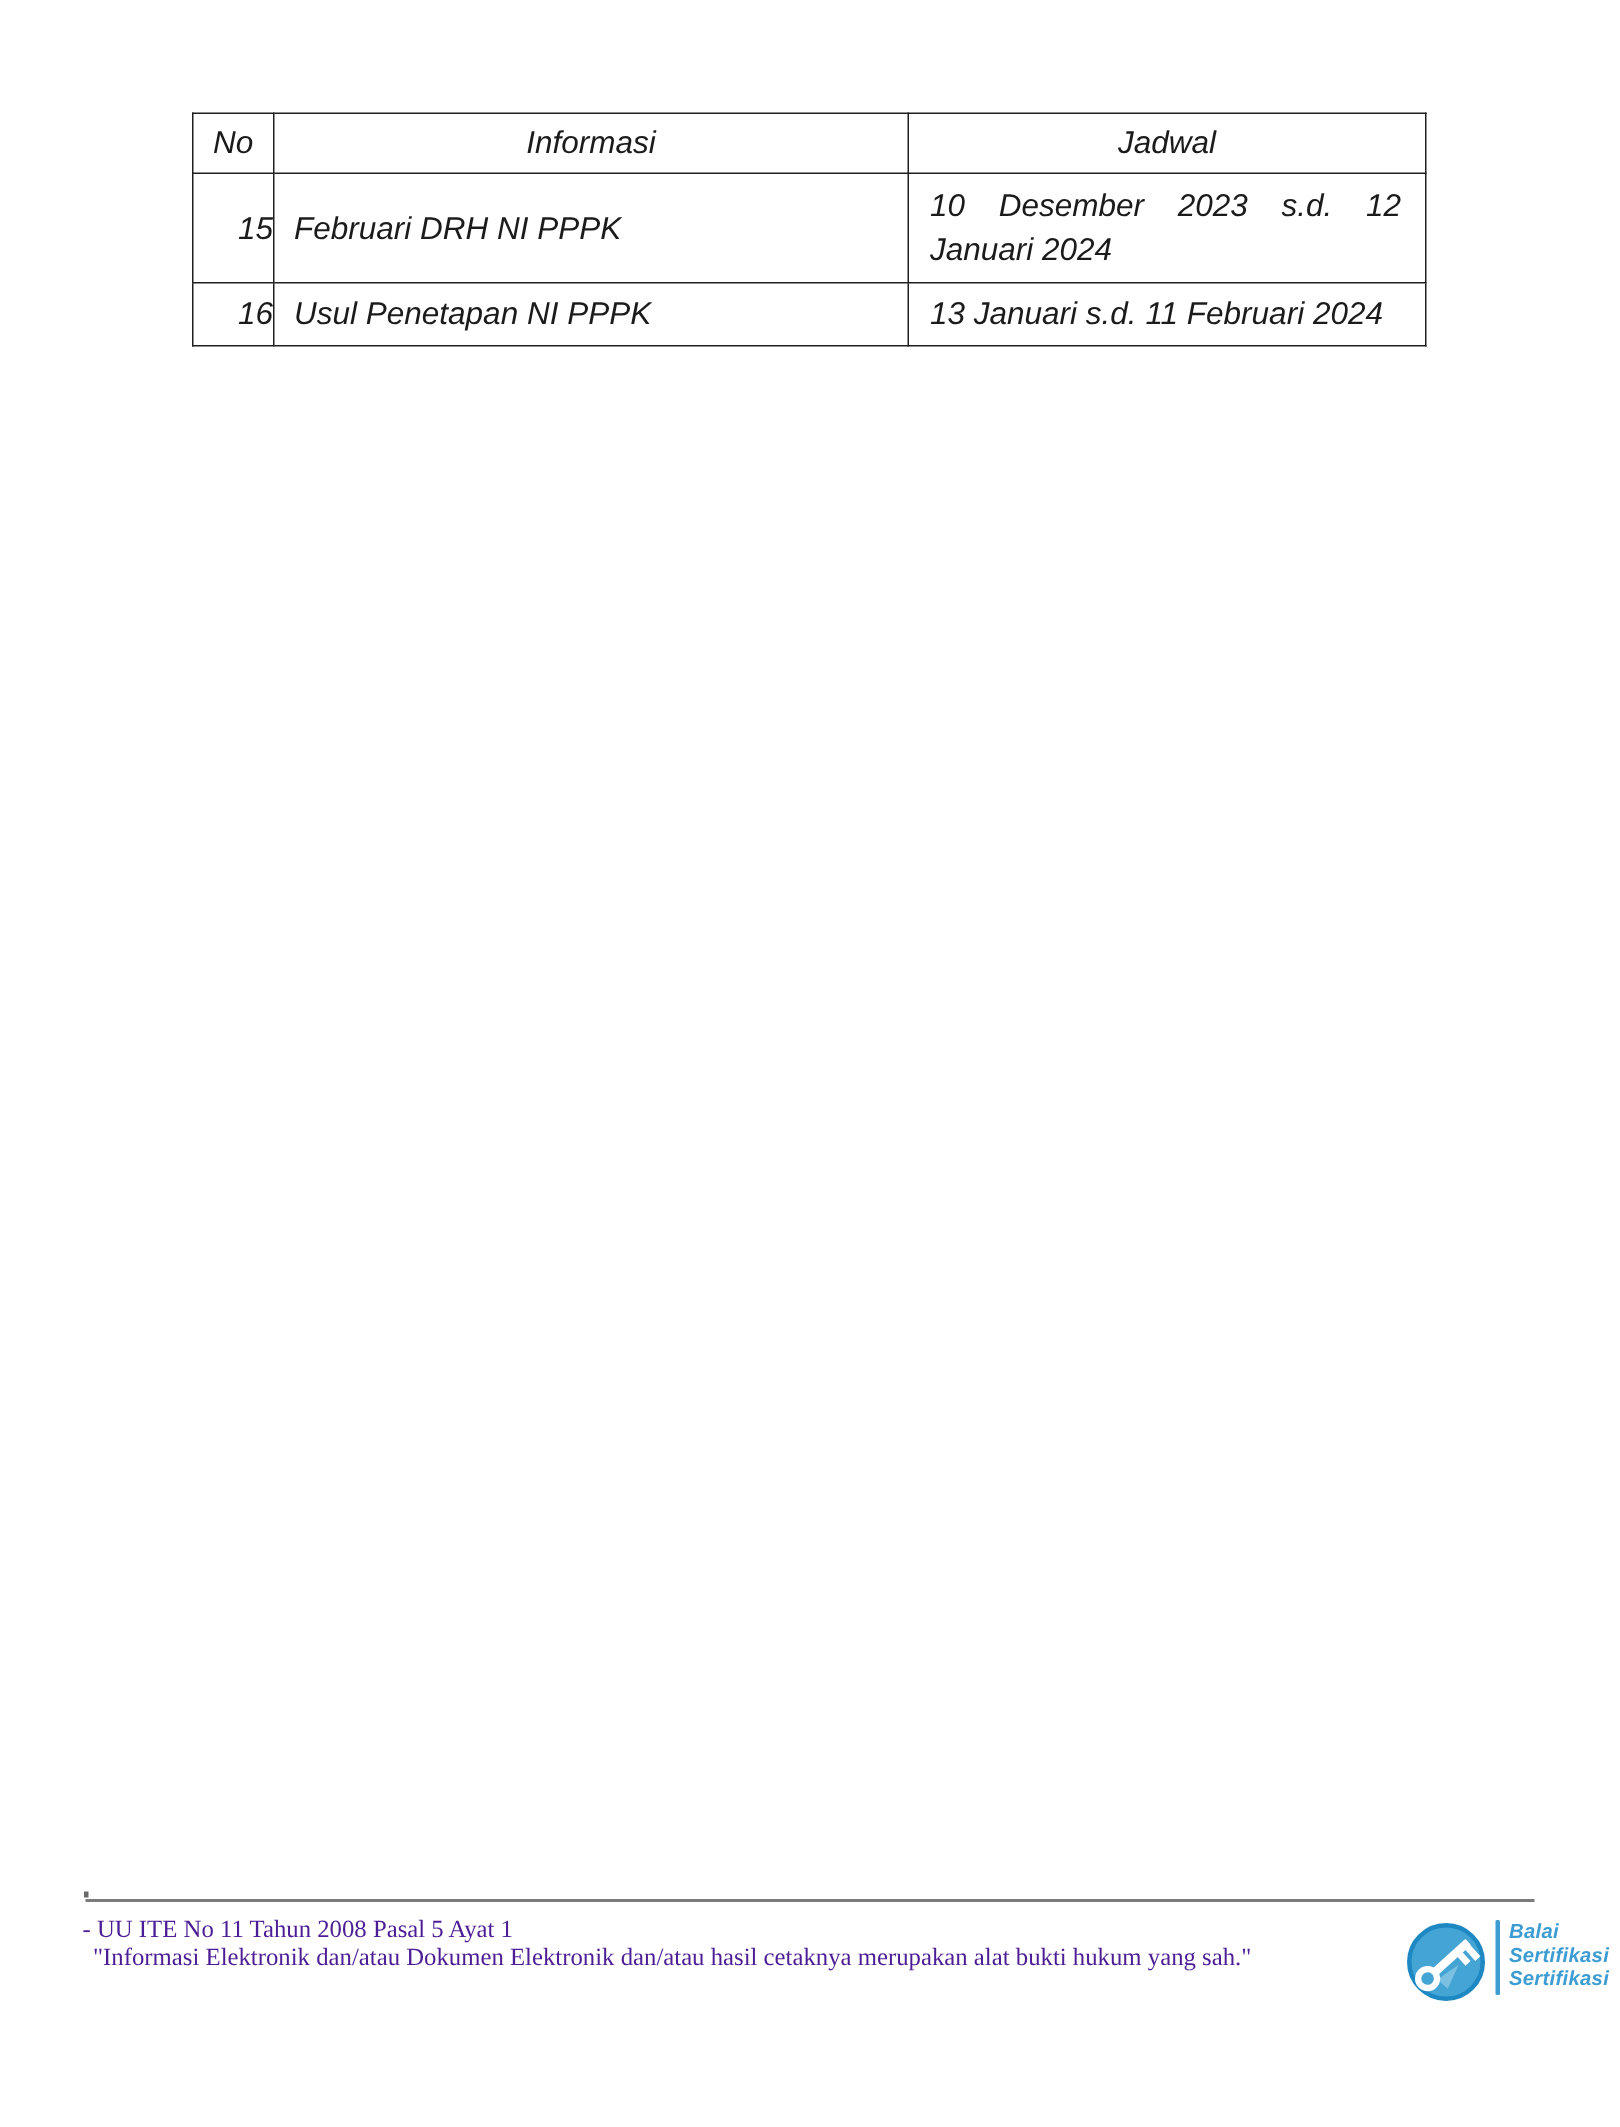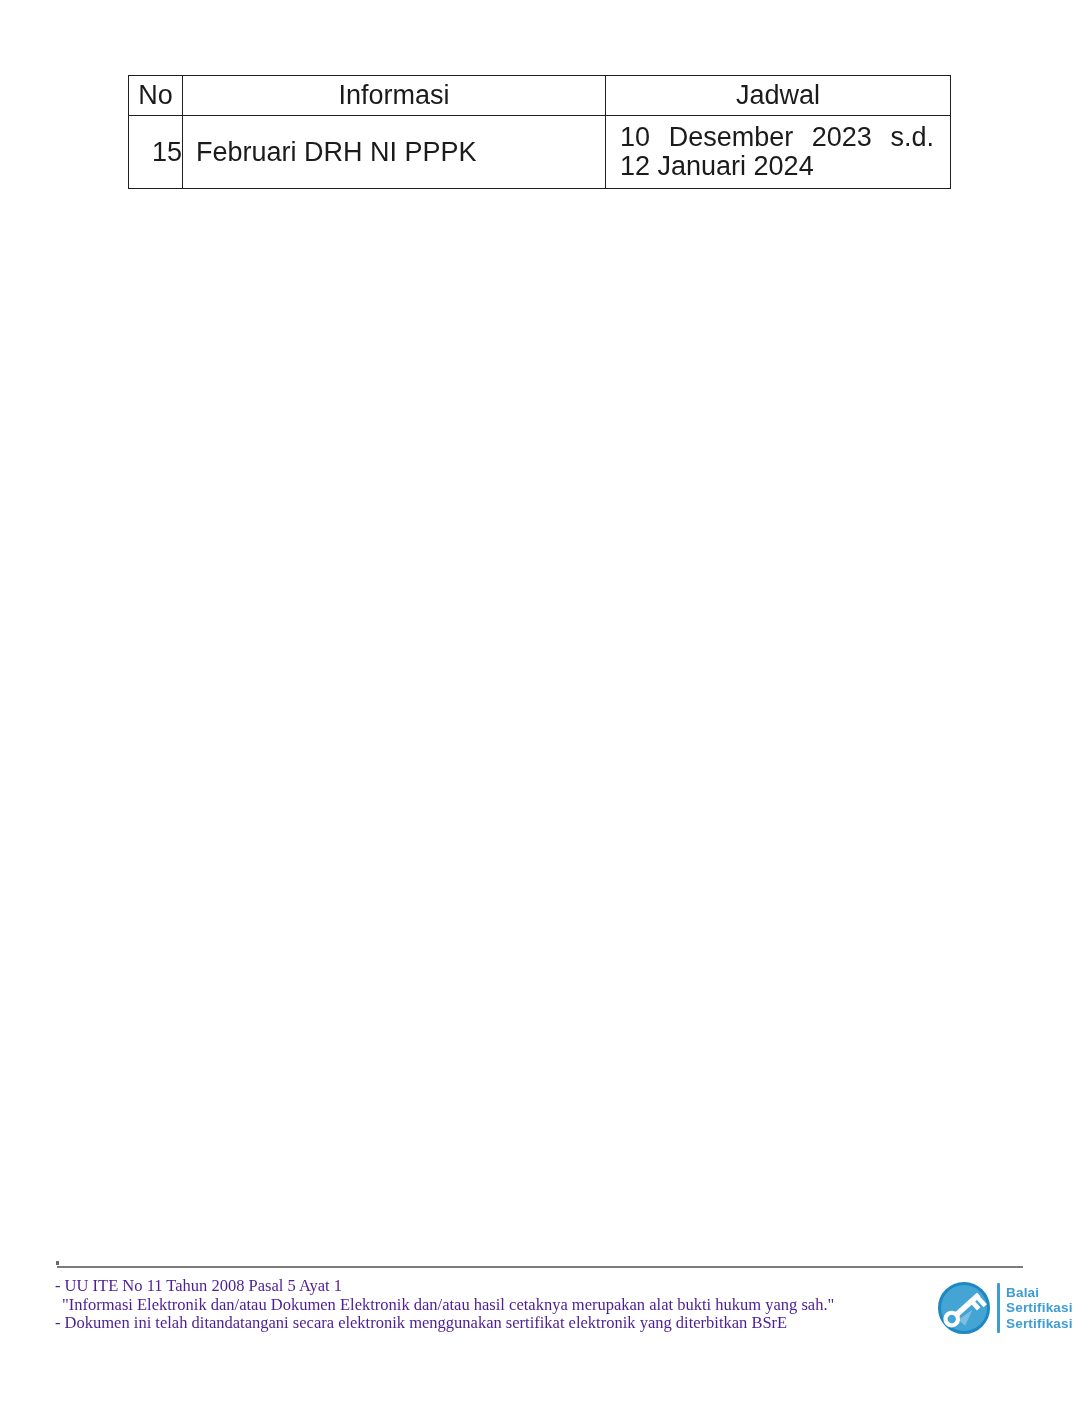--- a/index.html
+++ b/index.html
@@ -15,23 +15,24 @@
 
   
   .schedule-table {
     position: absolute;
     left: 128px;
     top: 75px;
     width: 822px;
     border-collapse: collapse;
     table-layout: fixed;
     font-family: "Liberation Sans", sans-serif;
-    font-size: 27px;
+    font-size: 21px;
     line-height: 29px;
     color: #1b1b1b;
+    font-style: italic;
   }
   .schedule-table th,
   .schedule-table td {
     border: 1.5px solid #1f1f1f;
     vertical-align: middle;
   }
   .schedule-table thead th {
     height: 40px;
     font-weight: normal;
     text-align: center;
@@ -75,21 +76,22 @@
     white-space: nowrap;
   }
   .footnote .indent { padding-left: 7px; }
 
   
   .bsre-logo {
     position: absolute;
     left: 936px;
     top: 1280px;
     display: flex;
-    align-items: center;
+    align-items: flex-start;
+    font-style: italic;
   }
   .bsre-logo svg { display: block; }
   .logo-sep {
     width: 3px;
     height: 50px;
     background: #3d9cd2;
     margin: 0 6px 0 5px;
     border-radius: 1px;
   }
   .logo-text {
@@ -118,30 +120,34 @@
         <th>Informasi</th>
         <th>Jadwal</th>
       </tr>
     </thead>
     <tbody>
       <tr class="row-15">
         <td class="cell-no">15</td>
         <td class="cell-kegiatan">Februari DRH NI PPPK</td>
         <td class="cell-jadwal">10 Desember 2023 s.d. 12 Januari 2024</td>
       </tr>
+      <tr class="row-16">
+        <td class="cell-no">16</td>
+        <td class="cell-kegiatan">Usul Penetapan NI PPPK</td>
+        <td class="cell-jadwal">13 Januari s.d. 11 Februari 2024</td>
+      </tr>
     </tbody>
   </table>
 
   <div class="footnote-tick"></div>
   <div class="footnote-rule"></div>
 
   <div class="footnote">
     <div>- UU ITE No 11 Tahun 2008 Pasal 5 Ayat 1</div>
     <div class="indent">"Informasi Elektronik dan/atau Dokumen Elektronik dan/atau hasil cetaknya merupakan alat bukti hukum yang sah."</div>
-    <div>- Dokumen ini telah ditandatangani secara elektronik menggunakan sertifikat elektronik yang diterbitkan BSrE</div>
   </div>
 
   <div class="bsre-logo">
     <svg width="56" height="56" viewBox="0 0 56 56" aria-hidden="true">
       <circle cx="28" cy="28" r="24.5" fill="#44a5d5" stroke="#1e88c2" stroke-width="3"></circle>
       <g transform="rotate(-42 28 28)">
         <polygon points="16,33 33,35 17,42" fill="rgba(255,255,255,0.30)"></polygon>
         <circle cx="11.5" cy="28" r="6.3" fill="none" stroke="#ffffff" stroke-width="4.2"></circle>
         <rect x="16.5" y="25.2" width="31.5" height="5.6" rx="1" fill="#ffffff"></rect>
         <rect x="36" y="29" width="4.6" height="9.5" fill="#ffffff"></rect>

